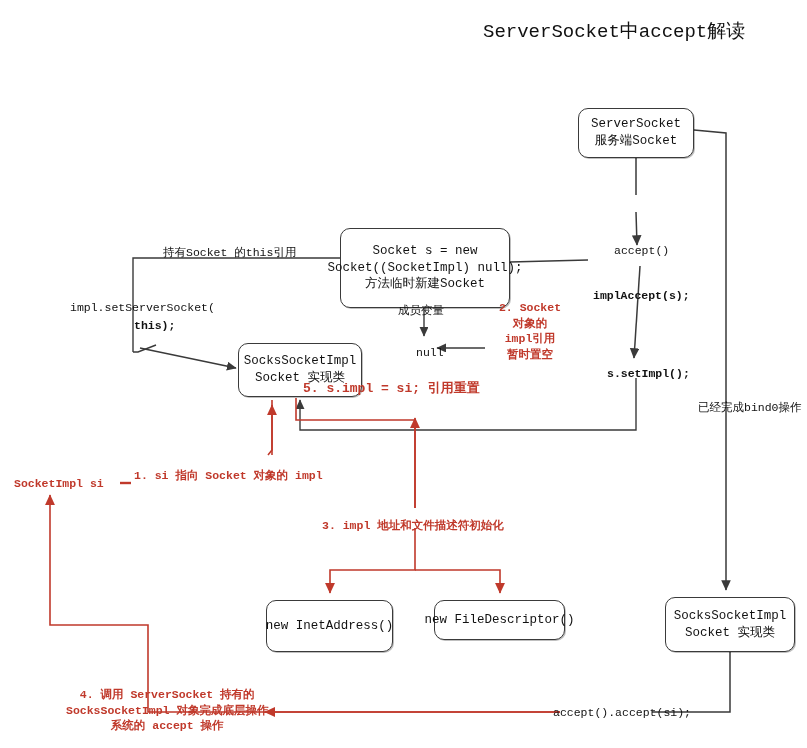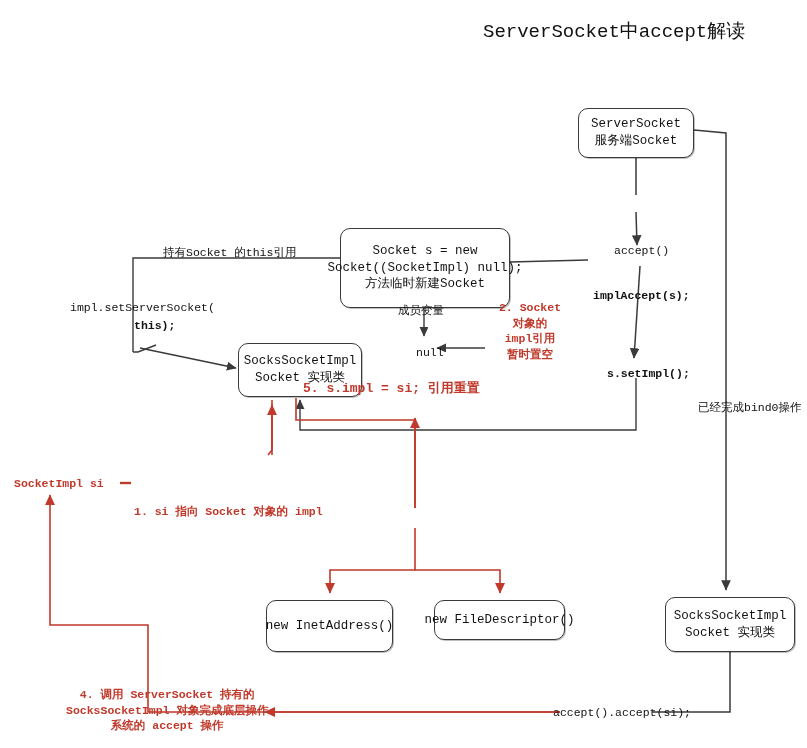--- a/index.html
+++ b/index.html
@@ -158,22 +158,23 @@
 
   <div class="lbl red center" style="left:495px; top:300px; white-space:pre; width:70px;">2. Socket
 对象的
 impl引用
 暂时置空</div>
 
   <div class="lbl red" style="left:303px; top:380px; font-size:13px;">5. s.impl = si; 引用重置</div>
 
   <div class="lbl red" style="left:14px; top:476px;">SocketImpl si</div>
 
-  <div class="lbl red" style="left:134px; top:504px;">1. si 指向 Socket 对象的 impl</div>
+  <div class="lbl red" style="left:134px; top:468px;">1. si 指向 Socket 对象的 impl</div>
 
+  <div class="lbl red" style="left:322px; top:518px;">3. impl 地址和文件描述符初始化</div>
 
   <div class="lbl red center" style="left:66px; top:687px; white-space:pre;">4. 调用 ServerSocket 持有的
 SocksSocketImpl 对象完成底层操作
 系统的 accept 操作</div>
 
   <div class="lbl" style="left:553px; top:705px;">accept().accept(si);</div>
 
 </div>
 
 </body></html>

